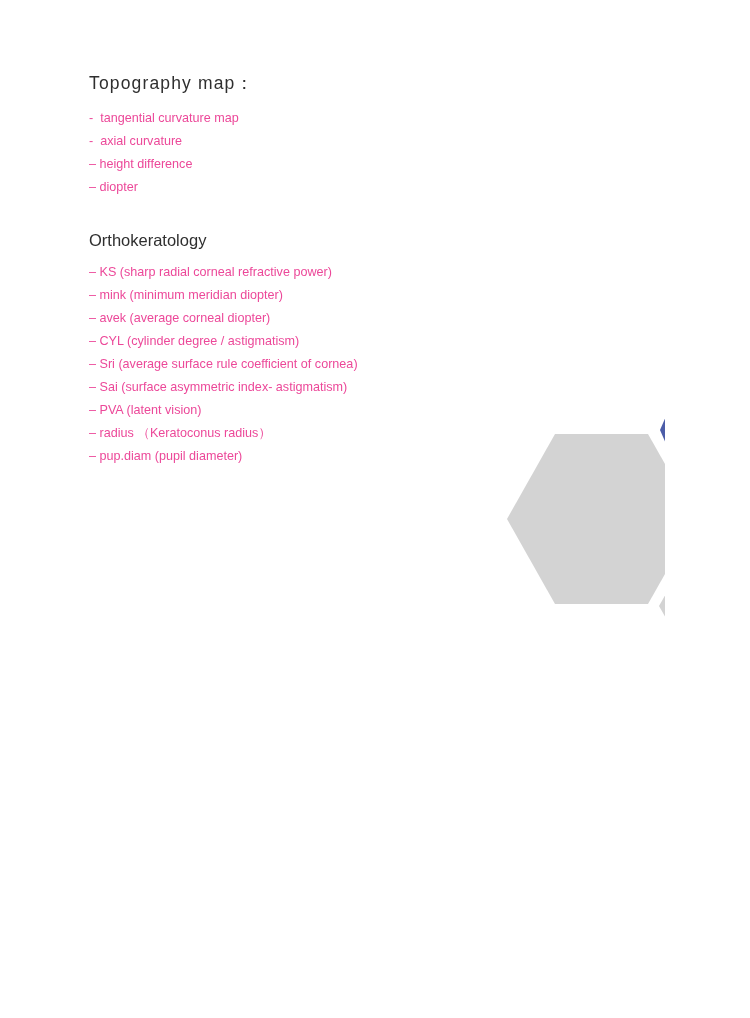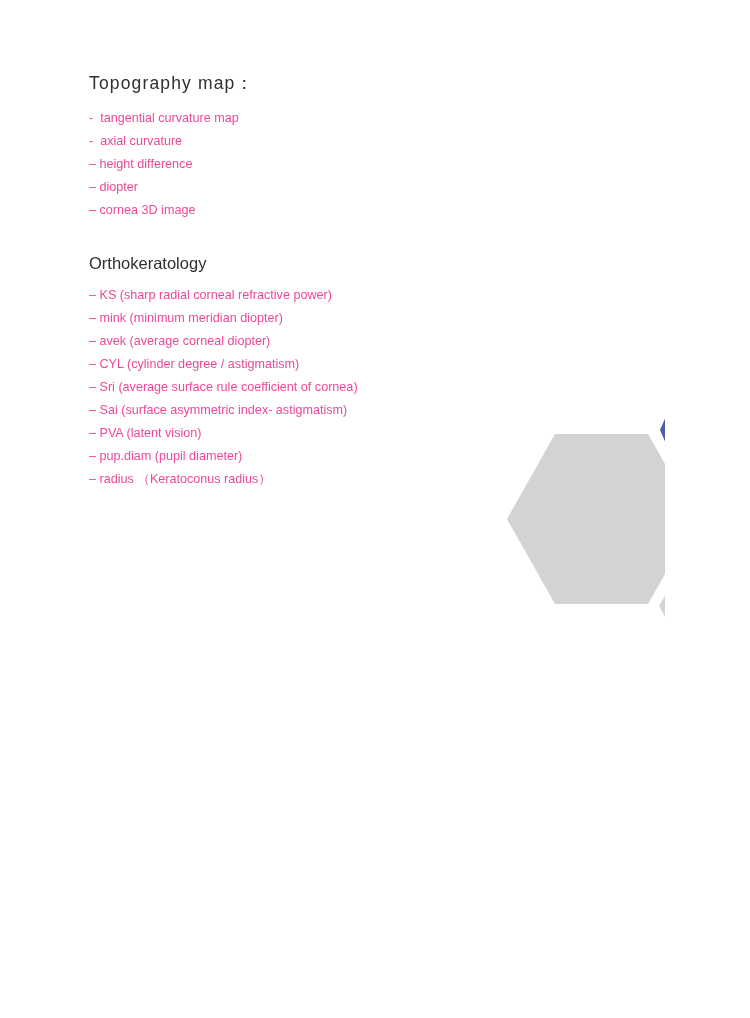--- a/index.html
+++ b/index.html
@@ -89,33 +89,32 @@
 
   <div class="content">
 
     <section class="section section-topo">
       <h2 class="section-title spaced">Topography map：</h2>
       <ul class="item-list">
         <li>-  tangential curvature map</li>
         <li>-  axial curvature</li>
         <li>– height difference</li>
         <li>– diopter</li>
-        <li>– cornea 3D image</li>
       </ul>
     </section>
 
     <section class="section section-ortho">
       <h2 class="section-title">Orthokeratology</h2>
       <ul class="item-list">
         <li>– KS (sharp radial corneal refractive power)</li>
         <li>– mink (minimum meridian diopter)</li>
         <li>– avek (average corneal diopter)</li>
         <li>– CYL (cylinder degree / astigmatism)</li>
         <li>– Sri (average surface rule coefficient of cornea)</li>
         <li>– Sai (surface asymmetric index- astigmatism)</li>
         <li>– PVA (latent vision)</li>
+        <li>– radius （Keratoconus radius）</li>
         <li>– pup.diam (pupil diameter)</li>
-        <li>– radius （Keratoconus radius）</li>
       </ul>
     </section>
 
   </div>
 </div>
 
 </body></html>

